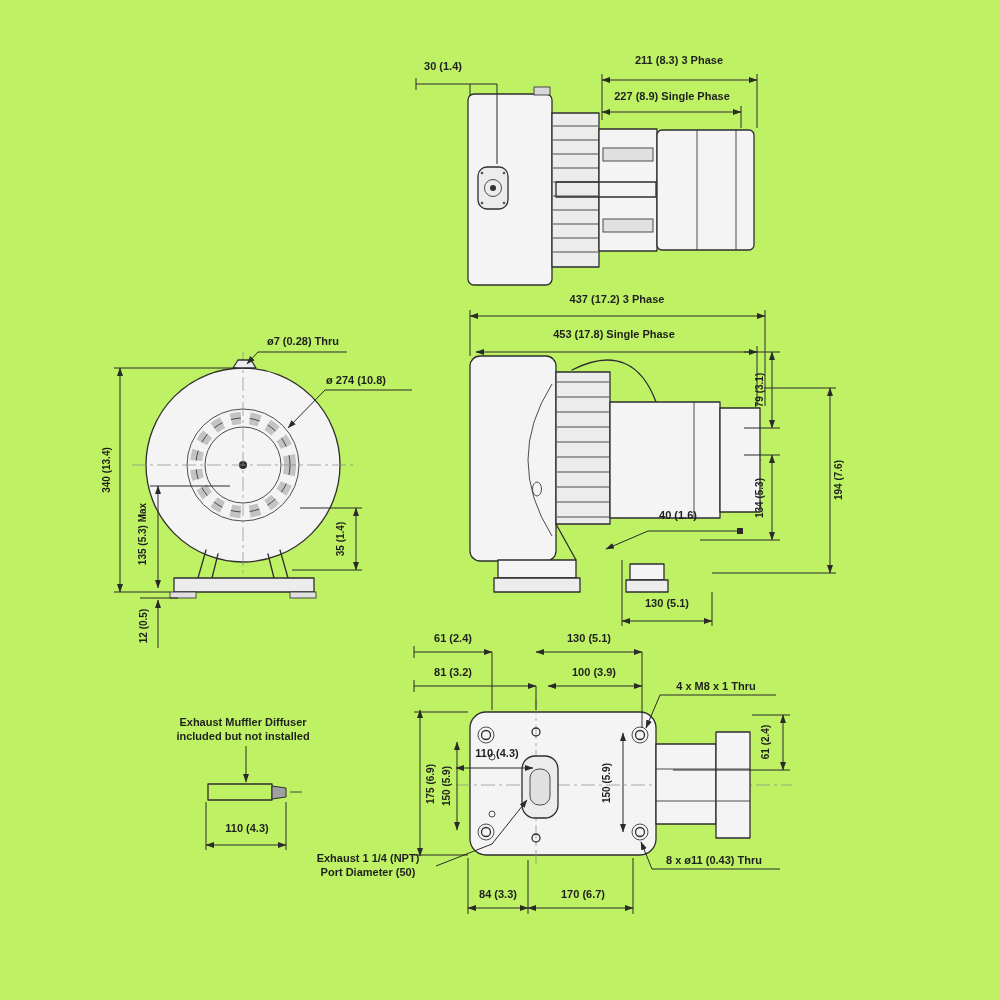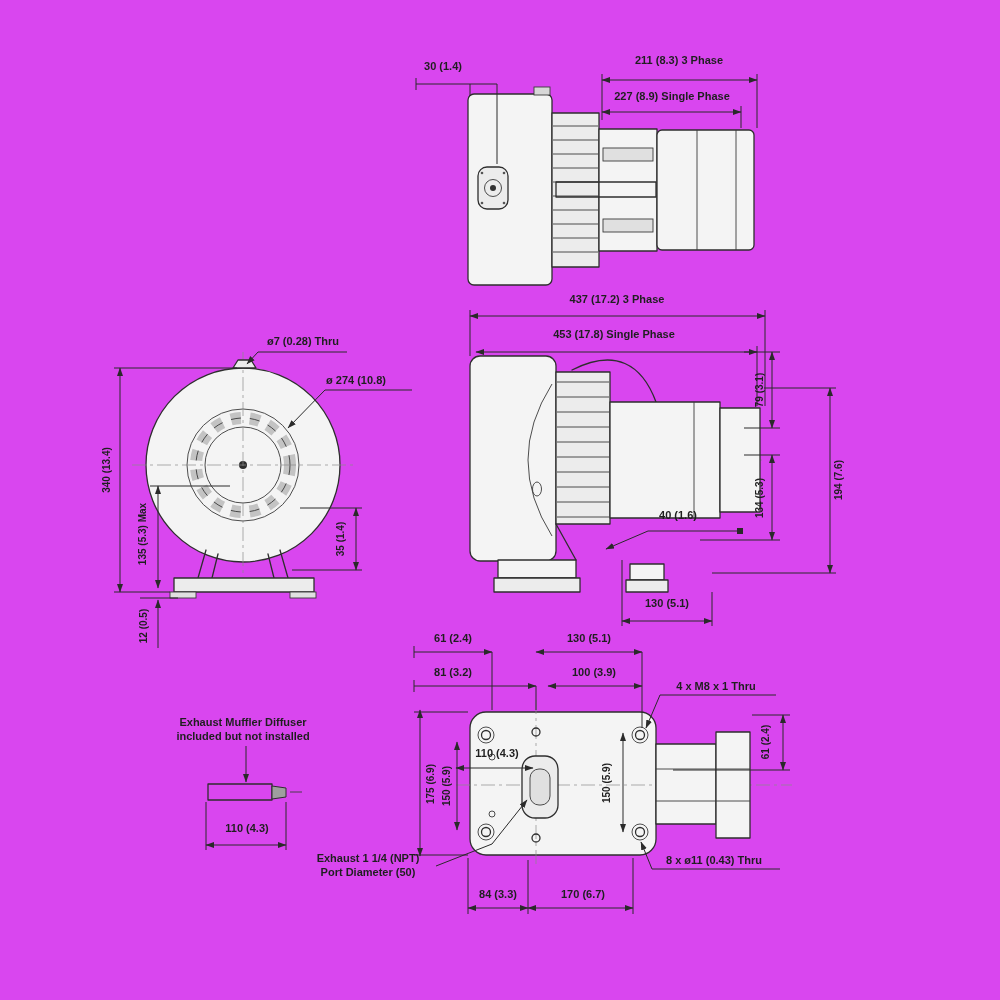--- a/index.html
+++ b/index.html
@@ -1,16 +1,16 @@
 <!DOCTYPE html>
 <html><head>
 <meta charset="utf-8">
 <style>
   html,body{margin:0;padding:0;background:#ffffff;}
-  #stage{width:1000px;height:1000px;position:relative;background:#d946ef;overflow:hidden;text-align:center;}
+  #stage{width:1000px;height:1000px;position:relative;background:#bef264;overflow:hidden;text-align:center;}
   svg{display:block;}
   .ln{stroke:#2e2e2e;stroke-width:1.3;fill:none;stroke-linecap:round;stroke-linejoin:round;}
   .thin{stroke:#3a3a3a;stroke-width:0.9;fill:none;}
   .dim{stroke:#2a2a2a;stroke-width:1;fill:none;}
   .cl{stroke:#8a8a8a;stroke-width:0.7;fill:none;stroke-dasharray:14 4 3 4;}
   .f1{fill:#f4f4f4;}
   .f2{fill:#ececec;}
   .f3{fill:#e0e0e0;}
   .f4{fill:#d7d7d7;}
   .lbl{font-family:"Liberation Sans",sans-serif;font-size:11px;font-weight:700;fill:#1f1f1f;}

